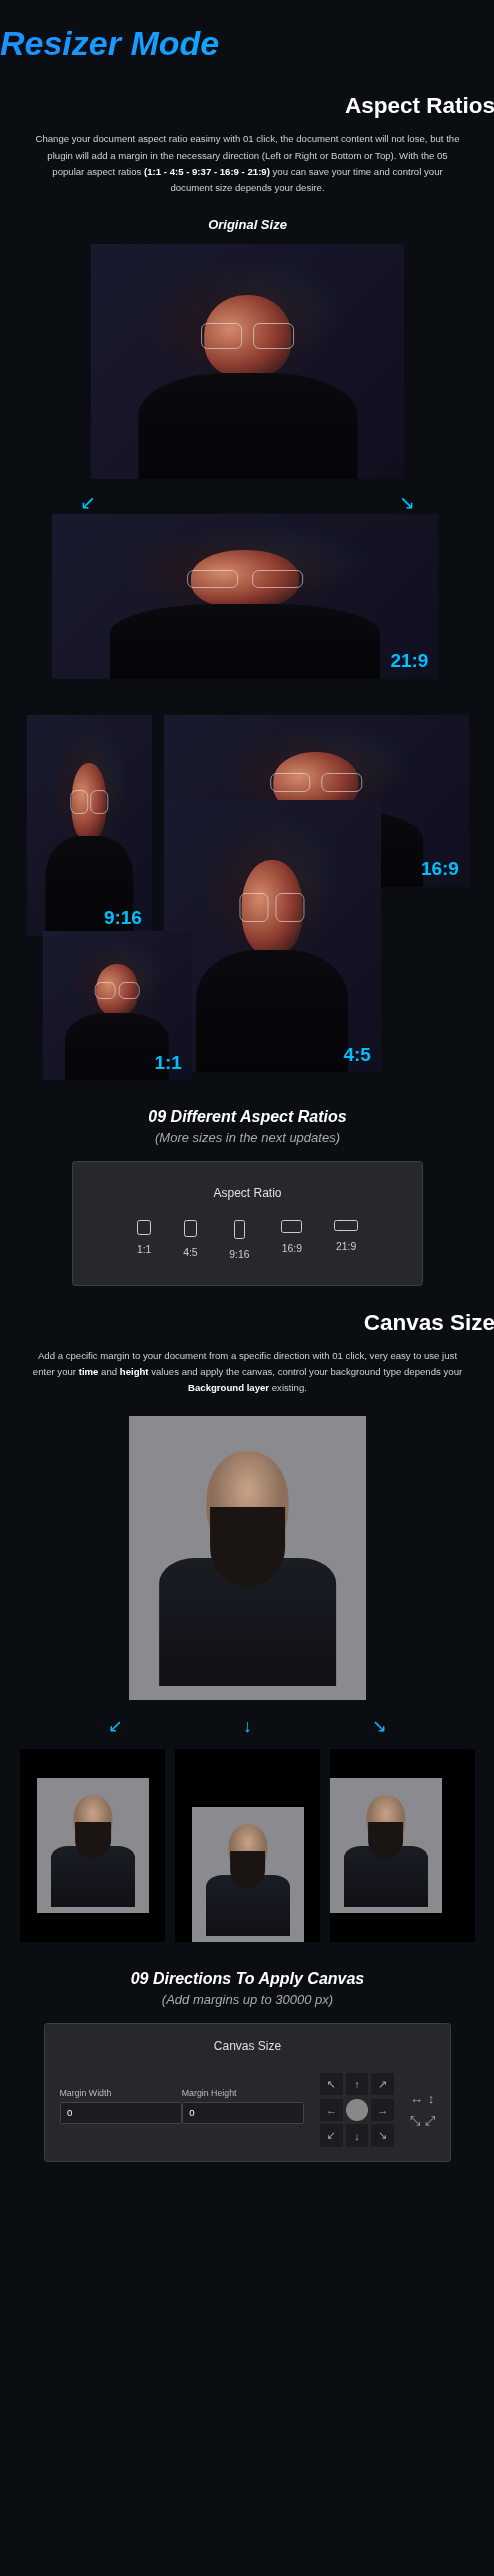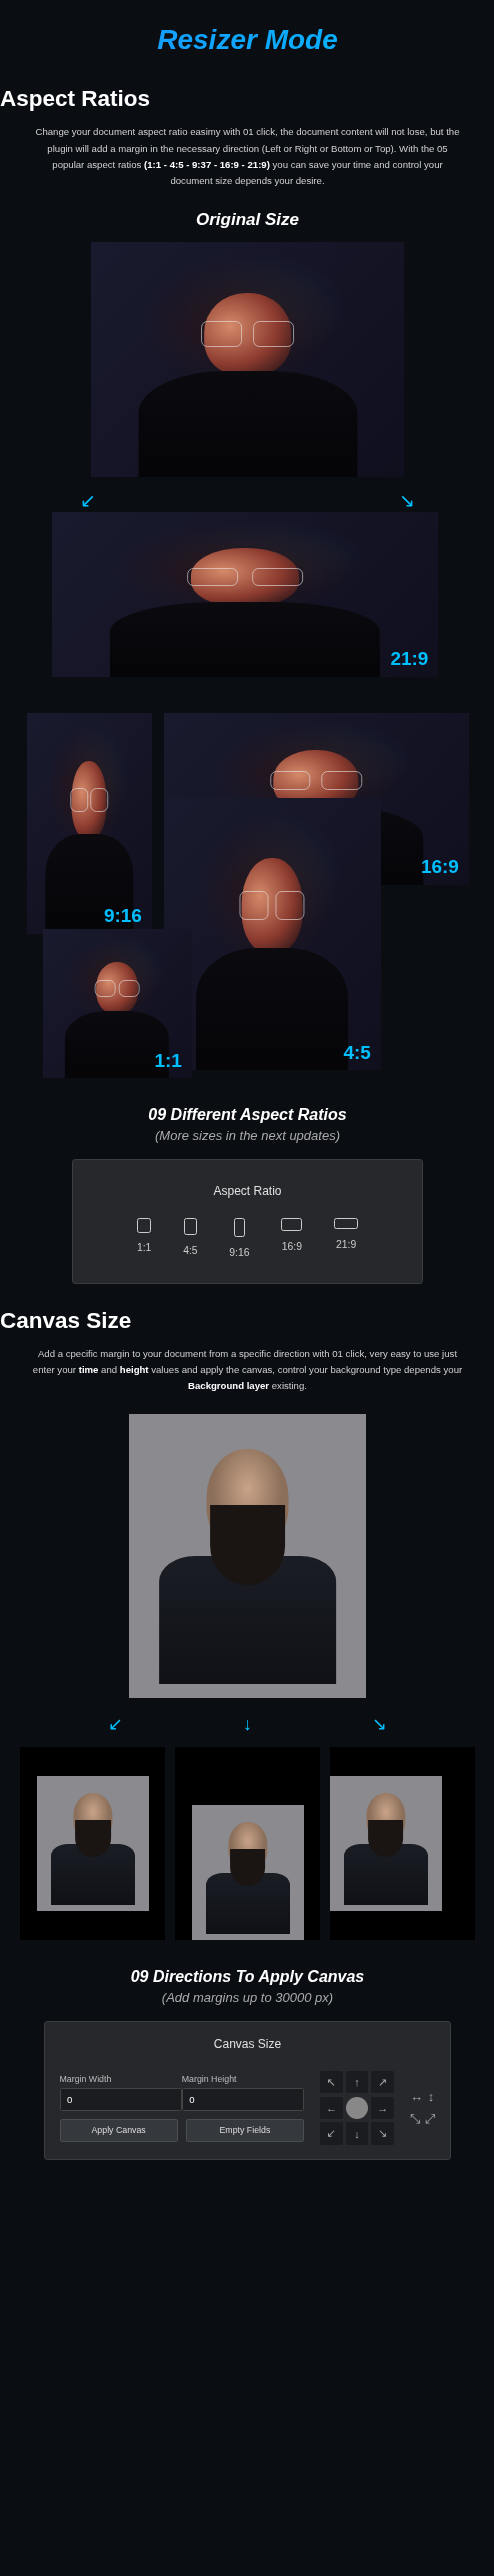--- a/index.html
+++ b/index.html
@@ -1,22 +1,22 @@
 <!DOCTYPE html>
 <html style="font-size:13px"><head>
 <meta charset="utf-8">
 <style>
 *{margin:0;padding:0;box-sizing:border-box}
 body{background:#0a0d12;color:#fff;font-family:Arial,sans-serif;width:495px;margin:0 auto}
-.gradient-title{font-size:28px;font-weight:bold;font-style:italic;text-align:center;padding:24px 0 9.6px;background:linear-gradient(90deg,#1e90ff,#00bfff);-webkit-background-clip:text;-webkit-text-fill-color:transparent;background-clip:text}
+.gradient-title{font-size:34px;font-weight:bold;font-style:italic;padding:24px 0 9.6px;background:linear-gradient(90deg,#1e90ff,#00bfff);-webkit-background-clip:text;-webkit-text-fill-color:transparent;background-clip:text}
 .divider{height:0.8px;background:linear-gradient(90deg,transparent,#1e90ff 30%,#00bfff 70%,transparent);margin:0 48px 20px}
-.section-title{font-size:22.5px;font-weight:bold;text-align:left;margin:12px 0}
+.section-title{font-size:22.5px;font-weight:bold;text-align:right;margin:12px 0}
 .desc{font-size:9.6px;text-align:center;line-height:1.7;padding:0 32px;color:#d0d0d0;margin-bottom:20px}
 .desc b{color:#fff}
-.sub-label{font-size:17px;font-weight:bold;font-style:italic;text-align:center;margin:12px 0}
+.sub-label{font-size:13px;font-weight:bold;font-style:italic;text-align:center;margin:12px 0}
 .original-img{width:313px;height:235px;margin:0 auto 12px;display:block}
 .portrait{background:linear-gradient(135deg,#1a1a2e,#0f0f1e);position:relative;overflow:hidden}
 .portrait::before{content:"";position:absolute;inset:0;background:radial-gradient(ellipse 45% 40% at 48% 35%,#2a1518,transparent 70%),radial-gradient(ellipse 35% 30% at 55% 28%,#1a2535,transparent 75%)}
 .face{position:absolute;left:50%;top:22%;transform:translateX(-50%);width:28%;height:35%;background:radial-gradient(ellipse at 30% 40%,#d48a6a,#8b3a2e 55%,#2a1518 90%);border-radius:48% 48% 42% 42%}
 .glasses{position:absolute;left:50%;top:34%;transform:translateX(-50%);width:30%;height:10%;opacity:0.6}
 .glasses::before,.glasses::after{content:"";position:absolute;width:42%;height:100%;border:1.6px solid #e8e8e8;border-radius:6.4px;top:0}
 .glasses::before{left:0}.glasses::after{right:0}
 .body-shape{position:absolute;left:50%;bottom:0;transform:translateX(-50%);width:70%;height:45%;background:linear-gradient(180deg,#0a0a0f,#050508);border-radius:40% 40% 0 0}
 .arrow-con{display:flex;justify-content:space-between;padding:0 80px;color:#00bfff;font-size:19px}
 .ratio-grid{padding:0 20px;margin-bottom:24px}
@@ -187,24 +187,20 @@
       <div class="input-row">
         <div class="input-group">
           <label class="input-label">Margin Width</label>
           <input class="num-input" value="0" style="">
         </div>
         <div class="input-group">
           <label class="input-label">Margin Height</label>
           <input class="num-input" value="0" style="">
         </div>
       </div>
-      <div class="btn-row">
-        <div class="btn">Apply Canvas</div>
-        <div class="btn">Empty Fields</div>
-      </div>
     </div>
     <div class="dir-grid">
       <div class="dir-cell">↖</div>
       <div class="dir-cell">↑</div>
       <div class="dir-cell">↗</div>
       <div class="dir-cell">←</div>
       <div class="dir-cell center"></div>
       <div class="dir-cell">→</div>
       <div class="dir-cell">↙</div>
       <div class="dir-cell">↓</div>

